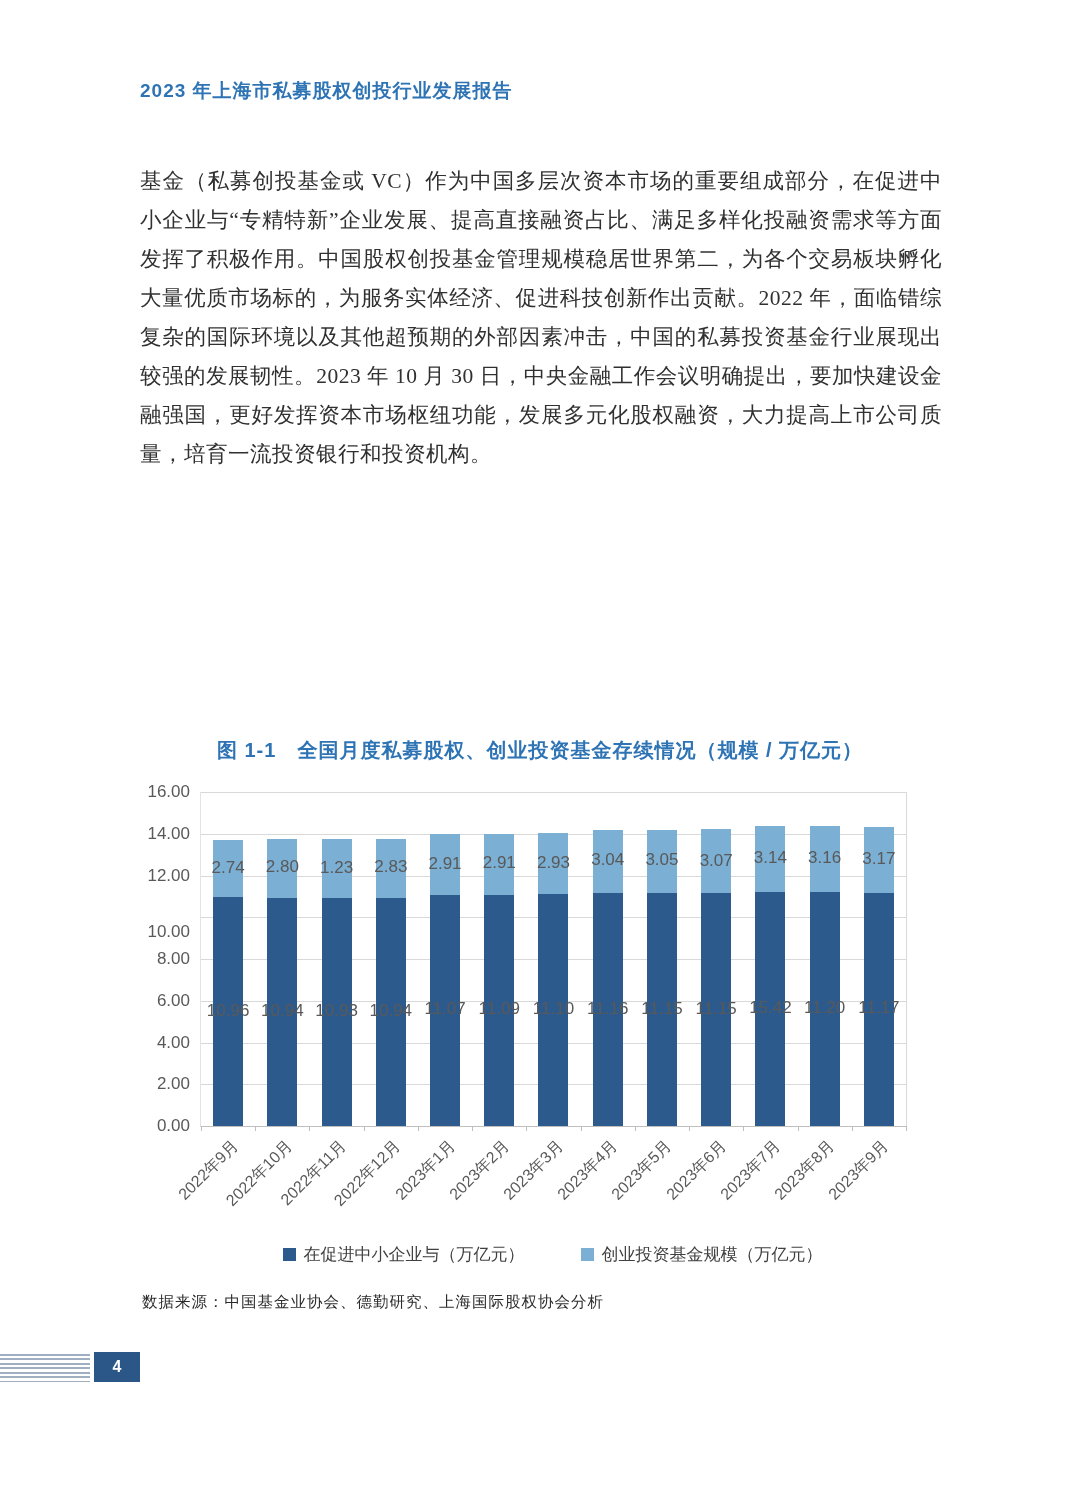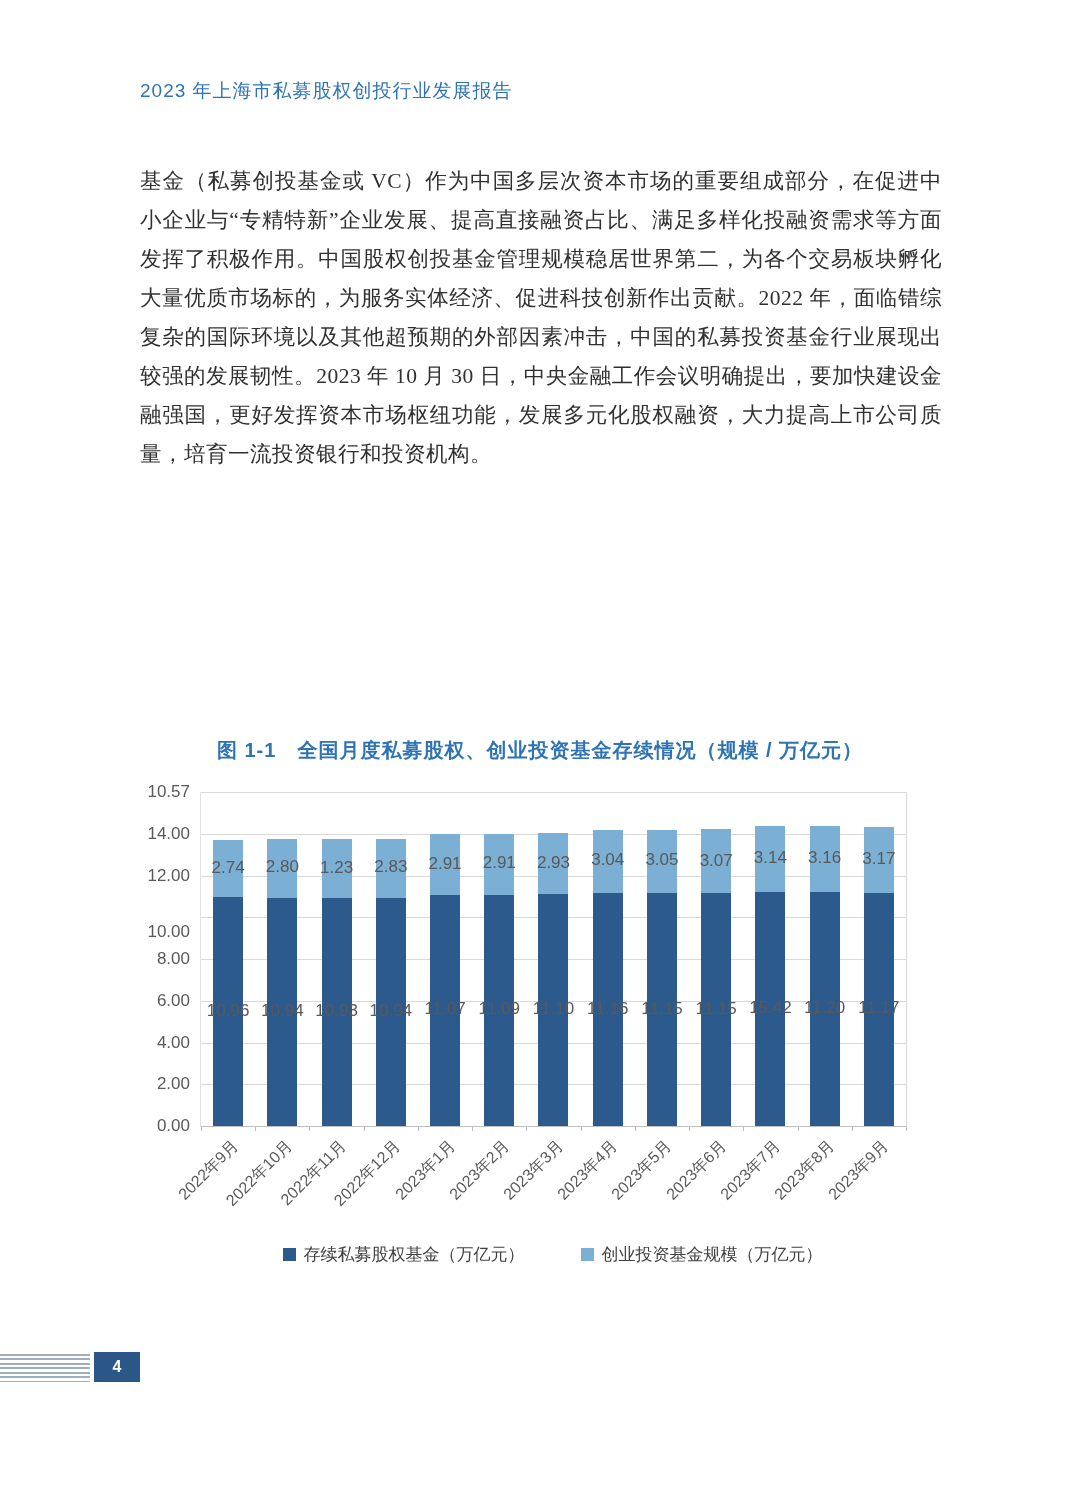--- a/index.html
+++ b/index.html
@@ -3,21 +3,21 @@
 <meta charset="utf-8">
 <style>
   html,body { margin:0; padding:0; background:#ffffff; }
   .page {
     position:relative; width:1080px; height:1504px; background:#ffffff;
     overflow:hidden; font-family:"Liberation Serif", serif; color:#2f2f2f;
   }
   .report-title {
     position:absolute; top:78px; left:140px; margin:0;
     font-family:"Liberation Sans", sans-serif;
-    font-size:19px; font-weight:400; letter-spacing:1px; color:#2e74b5;
+    font-size:19px; font-weight:700; letter-spacing:1px; color:#2e74b5;
   }
   .body-text { position:absolute; top:162px; left:140px; width:802px; }
   .para {
     margin:0; font-size:21.5px; line-height:39px; text-align:justify;
     color:#303030; letter-spacing:0.5px;
   }
   .para.indent { text-indent:2em; margin-top:20px; }
   .figure-title {
     position:absolute; top:737px; left:140px; width:800px; text-align:center;
     font-family:"Liberation Sans", sans-serif;
@@ -190,31 +190,32 @@
         <div class="xtick" style="left: 100%;"></div>
       </div>
   <div class="ylab" style="top: 324px;">0.00</div>
       <div class="ylab" style="top: 282.25px;">2.00</div>
       <div class="ylab" style="top: 240.5px;">4.00</div>
       <div class="ylab" style="top: 198.75px;">6.00</div>
       <div class="ylab" style="top: 157px;">8.00</div>
       <div class="ylab" style="top: 130px;">10.00</div>
       <div class="ylab" style="top: 73.5px;">12.00</div>
       <div class="ylab" style="top: 31.75px;">14.00</div>
-      <div class="ylab" style="top: -10px;">10.57</div>
+      <div class="ylab" style="top: -10px;">16.00</div>
     </div>
 
   <div class="legend">
     <div class="legend-item">
       <span class="swatch" style="background: rgb(45, 90, 140);"></span>
-      <span>存续私募股权基金（万亿元）</span>
+      <span>在促进中小企业与（万亿元）</span>
     </div>
     <div class="legend-item">
       <span class="swatch" style="background: rgb(123, 175, 212);"></span>
       <span>创业投资基金规模（万亿元）</span>
     </div>
   </div>
 
+  <div class="source">数据来源：中国基金业协会、德勤研究、上海国际股权协会分析</div>
 
   <div class="footer-stripes"></div>
   <div class="page-badge">4</div>
 
 </div>
 
 </body></html>

